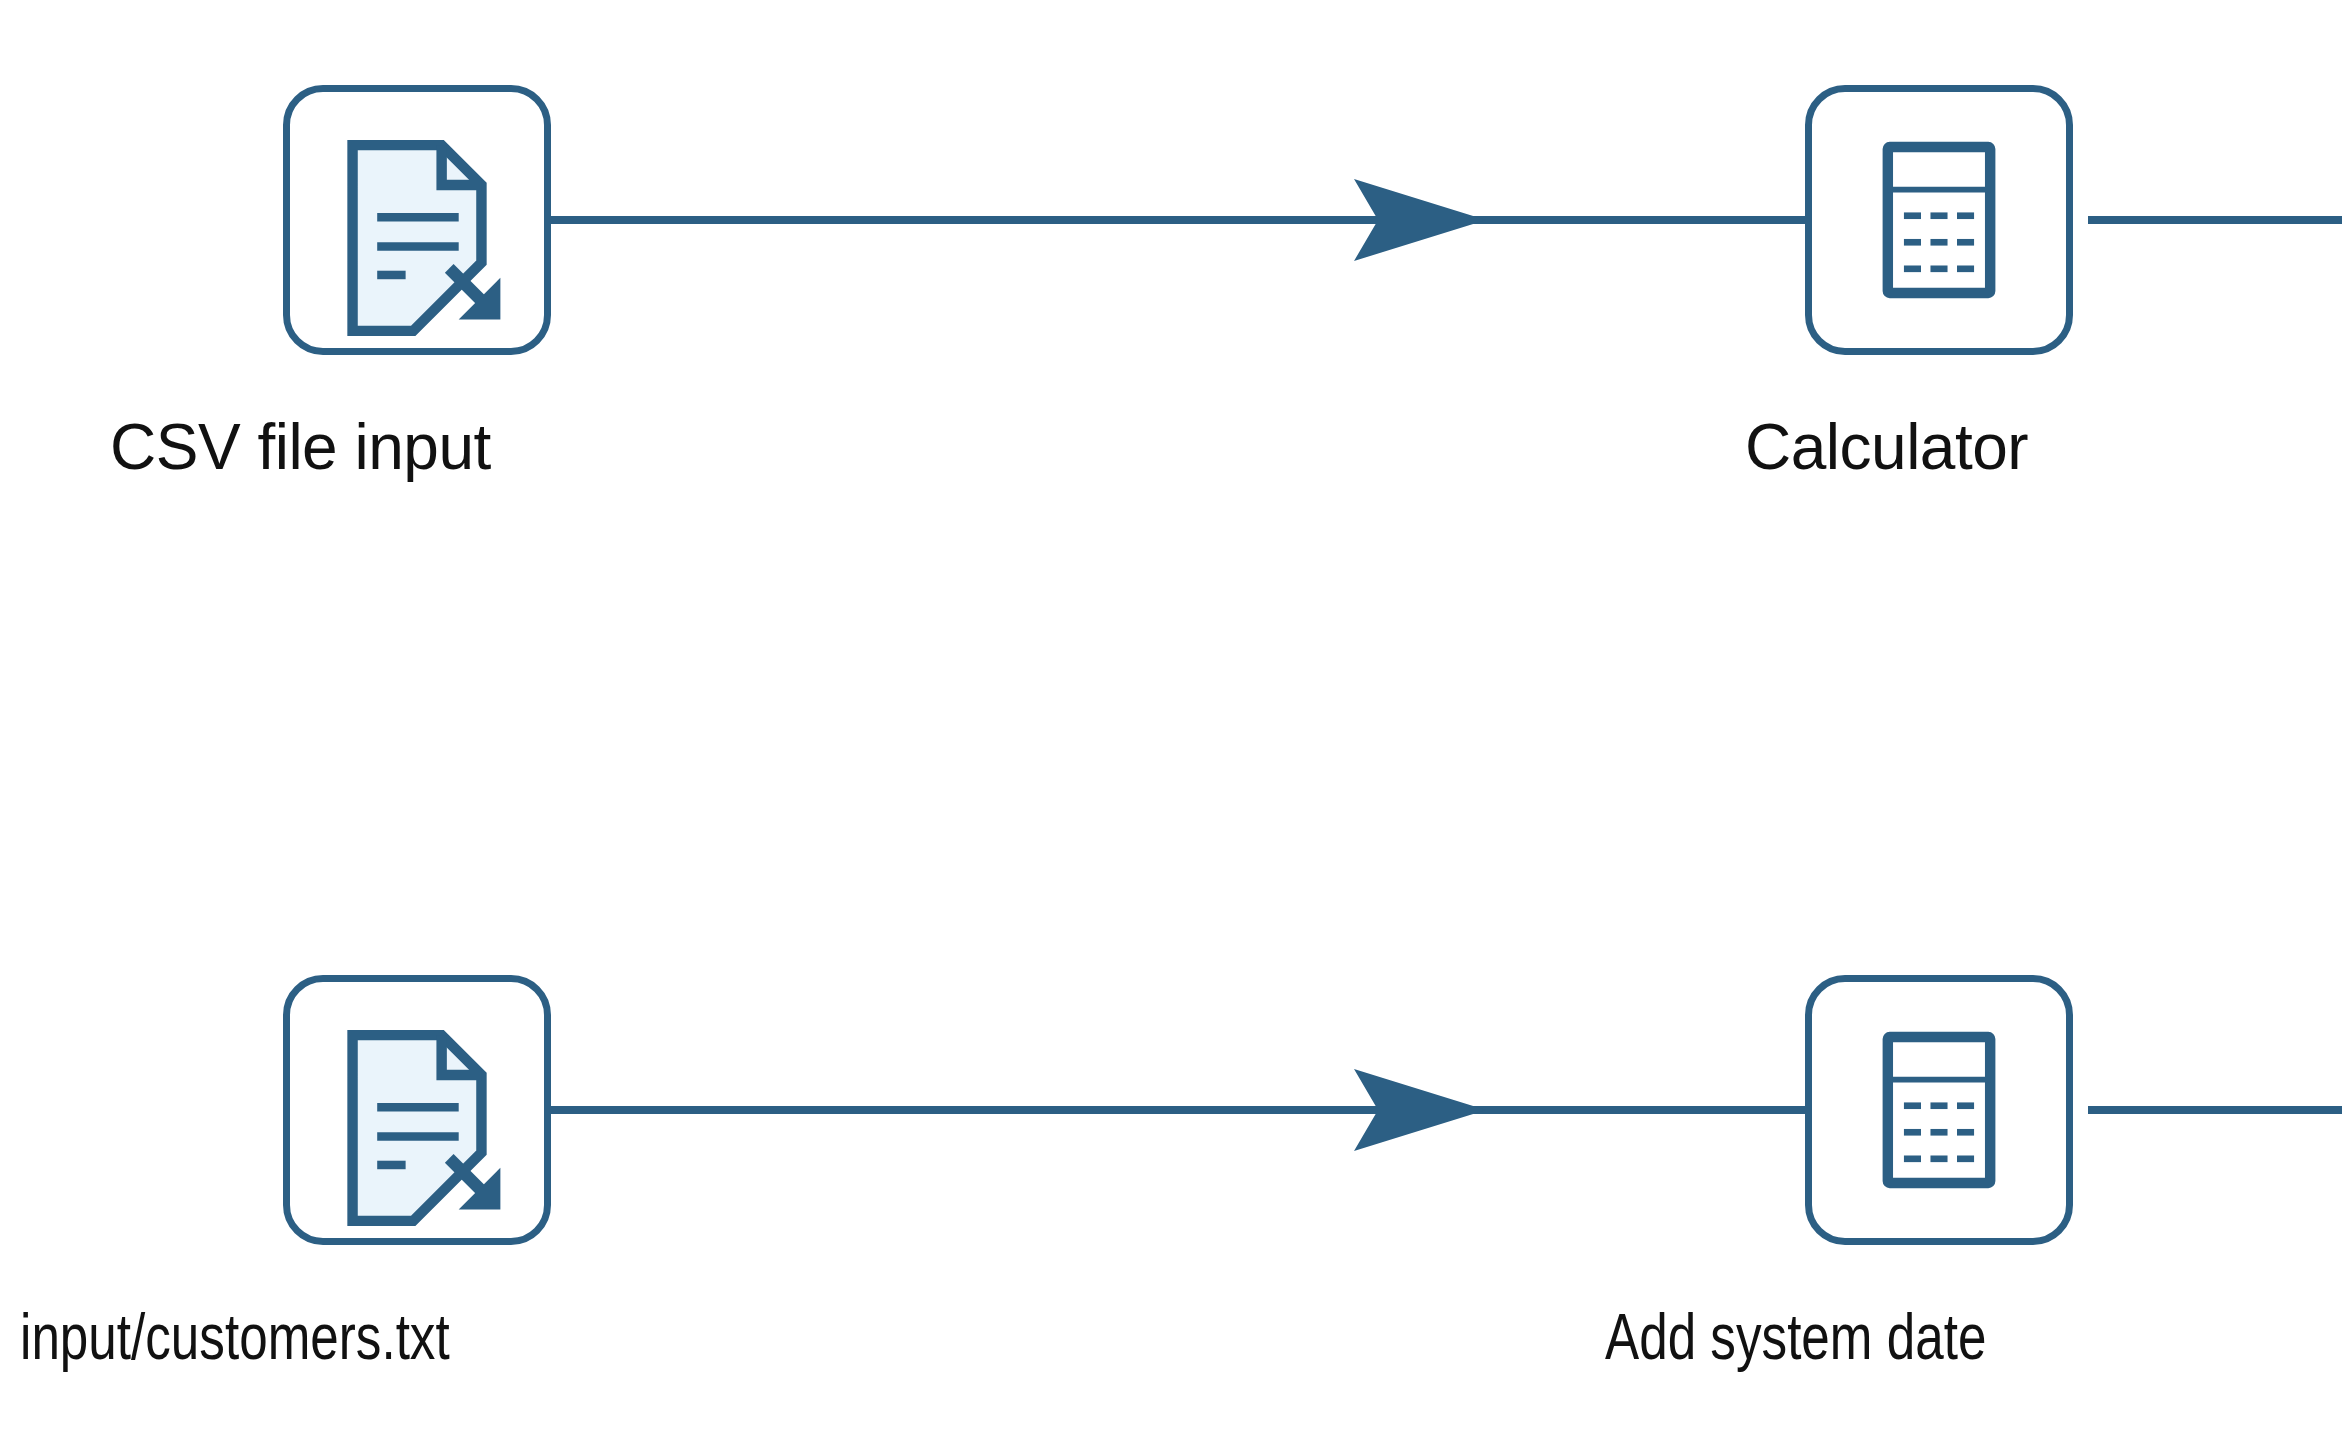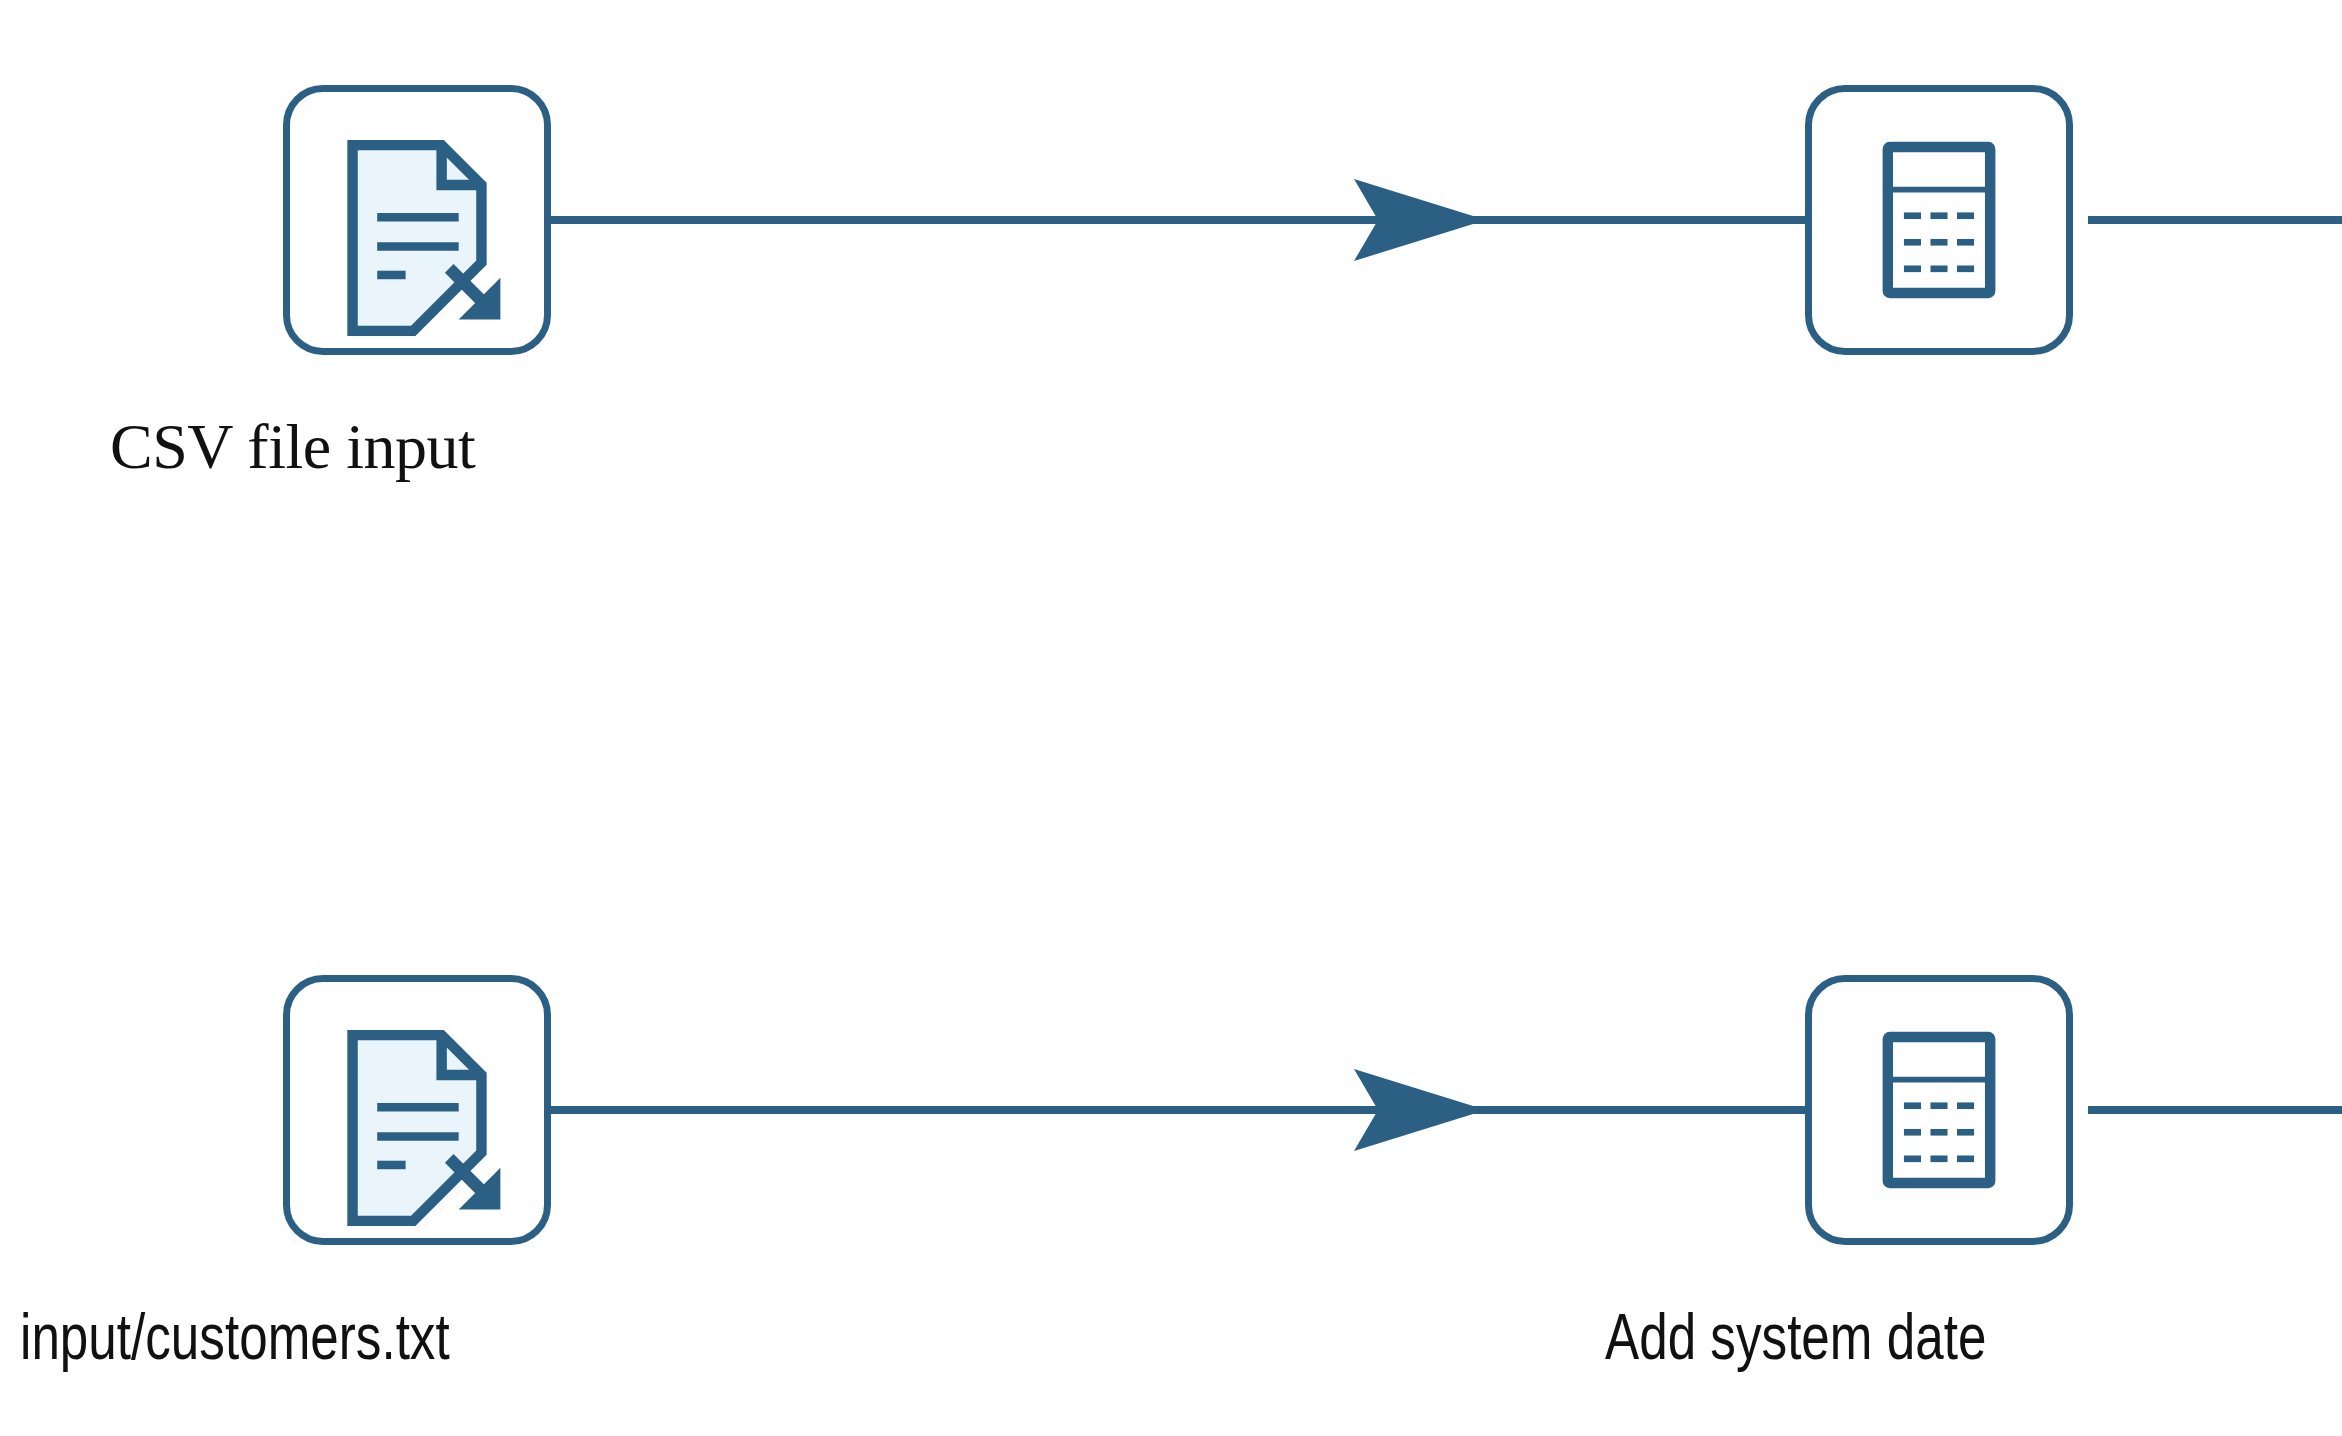--- a/index.html
+++ b/index.html
@@ -50,21 +50,21 @@
   
   .node-label {
     position: absolute;
     white-space: nowrap;
     color: #111111;
     font-size: 64px;
     line-height: 1;
     z-index: 4;
   }
   .label-wide {
-    font-family: Liberation Serif, serif;
+    font-family: Liberation Sans, sans-serif;
     letter-spacing: -0.5px;
   }
   .label-narrow {
     font-family: "Liberation Sans", sans-serif;
     transform: scaleX(0.80);
     transform-origin: left center;
     letter-spacing: 0px;
   }
   #label-csv        { left: 110px;  top: 415px; }
   #label-calculator { left: 1745px; top: 415px; }
@@ -180,18 +180,19 @@
           <rect x="97" y="183" width="18" height="7"></rect>
           <rect x="125" y="183" width="18" height="7"></rect>
           <rect x="153" y="183" width="18" height="7"></rect>
         </g>
       </svg>
     </div>
   </div>
 
   <div class="node-label label-wide" id="label-csv">CSV file input</div>
 
+  <div class="node-label label-wide" id="label-calculator">Calculator</div>
 
   <div class="node-label label-narrow" id="label-customers">input/customers.txt</div>
 
   <div class="node-label label-narrow" id="label-adddate">Add system date</div>
 
 </div>
 
 </body></html>

